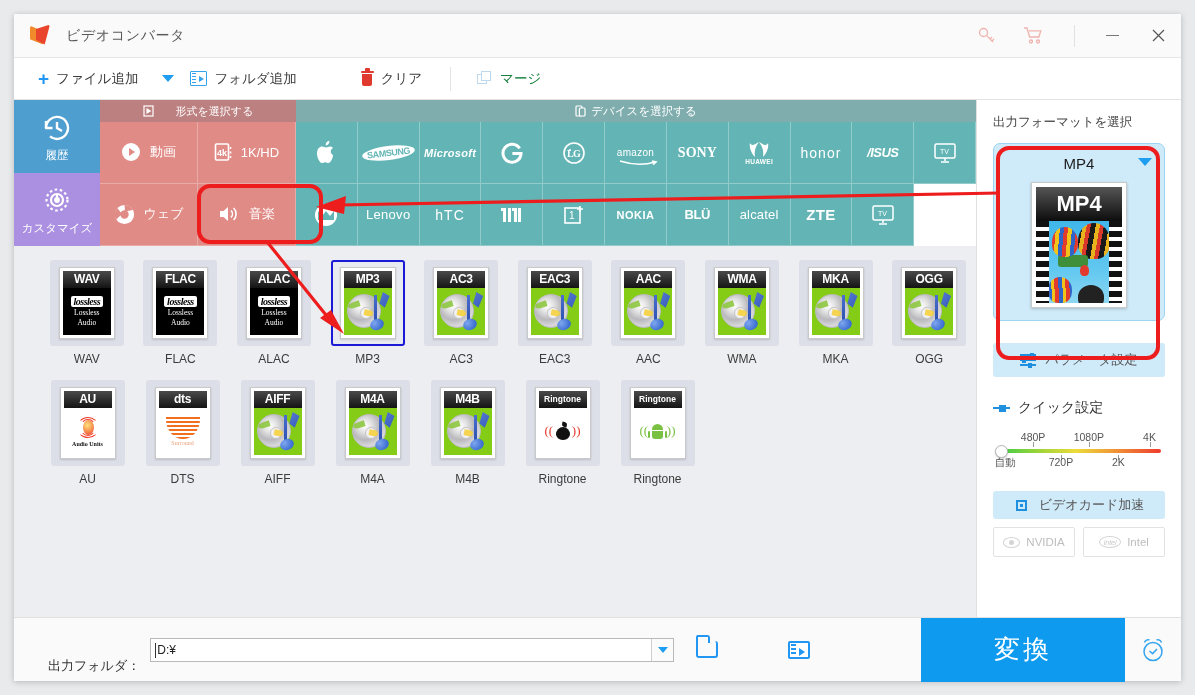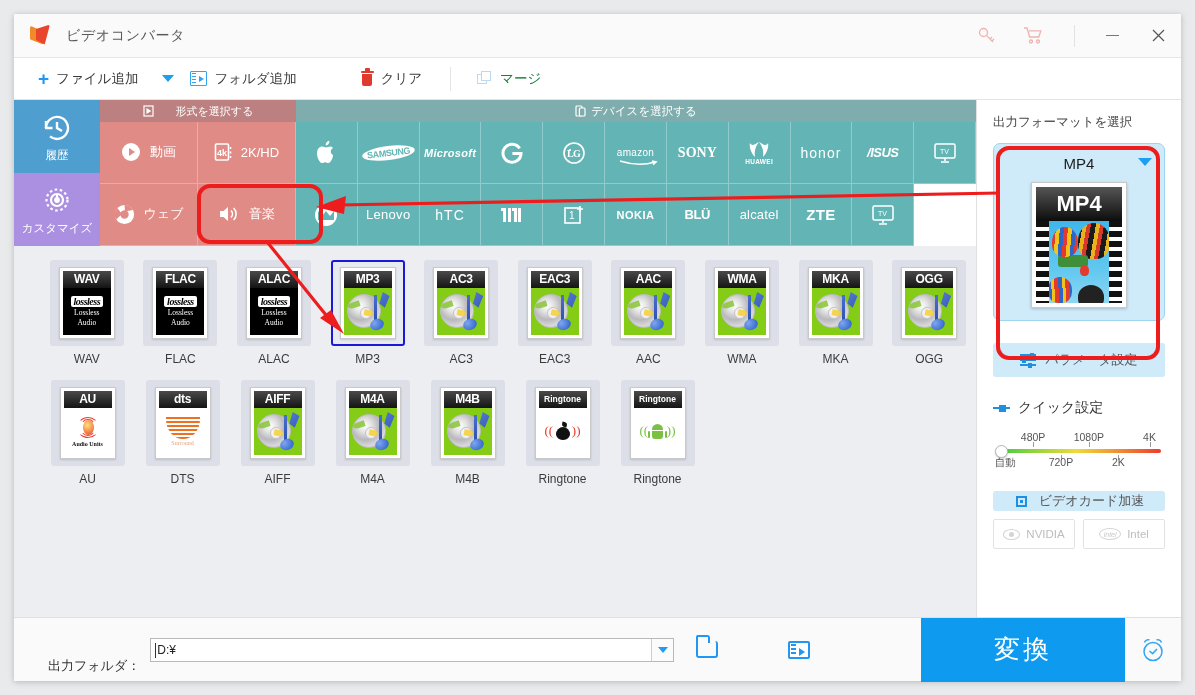--- a/index.html
+++ b/index.html
@@ -337,21 +337,21 @@
   }
   .sl-tick { position: absolute; width: 1px; height: 5px; background: #9a9a9a; }
   .sl-tick.up { top: -7px; } .sl-tick.dn { top: 6px; }
   .sl-knob {
     position: absolute; left: 0; top: 50%; width: 13px; height: 13px; margin-top: -6.5px;
     margin-left: -2px; border-radius: 50%; background: #fff; border: 1px solid #b6b6b6;
     box-shadow: 0 1px 2px rgba(0,0,0,.2);
   }
 
   .btn-gpu {
-    margin-top: 20px; height: 20px; background: #cfeaf9; border-radius: 3px;
+    margin-top: 20px; height: 28px; background: #cfeaf9; border-radius: 3px;
     display: flex; align-items: center; justify-content: center; gap: 9px;
     font-size: 13px; color: #555;
   }
   .ico-chip { width: 16px; height: 16px; position: relative; }
   .ico-chip .core { position: absolute; left: 2.5px; top: 2.5px; width: 11px; height: 11px;
                     border: 2px solid #1f8fe0; }
   .ico-chip .core::after { content:""; position:absolute; left:2px; top:2px; width:3px; height:3px; background:#1f8fe0; }
   .gpu-row { margin-top: 8px; display: flex; gap: 8px; }
   .gpu-btn {
     flex: 1; height: 30px; border: 1px solid #e2e2e2; border-radius: 2px;
@@ -526,21 +526,21 @@
                   <path d="M8 6 L14 10 L8 14 Z" fill="#e08b86"></path>
                 </svg>
               <span>動画</span>
             </div>
             <div class="fcell">
               <svg width="18" height="20" viewBox="0 0 18 20" fill="none" stroke="#fff" stroke-width="1.6">
                 <rect x="1.5" y="2" width="13" height="16" rx="1"></rect>
                 <text x="3" y="14" font-size="9" font-weight="bold" fill="#fff" stroke="none" font-family="Liberation Sans">4k</text>
                 <path d="M16.5 5 v2 M16.5 9.5 v2 M16.5 14 v2"></path>
               </svg>
-              <span>2K/HD</span>
+              <span>1K/HD</span>
             </div>
             <div class="fcell">
               <svg width="21" height="21" viewBox="0 0 21 21">
                   <circle cx="10.5" cy="10.5" r="9.6" fill="#fff"></circle>
                 <circle cx="10.5" cy="10.5" r="4.2" fill="#e08b86"></circle>
                 <path d="M10.5 1 A9.6 9.6 0 0 1 18.8 6 L11 7.5 Z" fill="#e08b86"></path>
                 <path d="M2.2 15.5 A9.6 9.6 0 0 1 3.3 4 L8 10 Z" fill="#e08b86"></path>
                 </svg>
               <span>ウェブ</span>
             </div>

